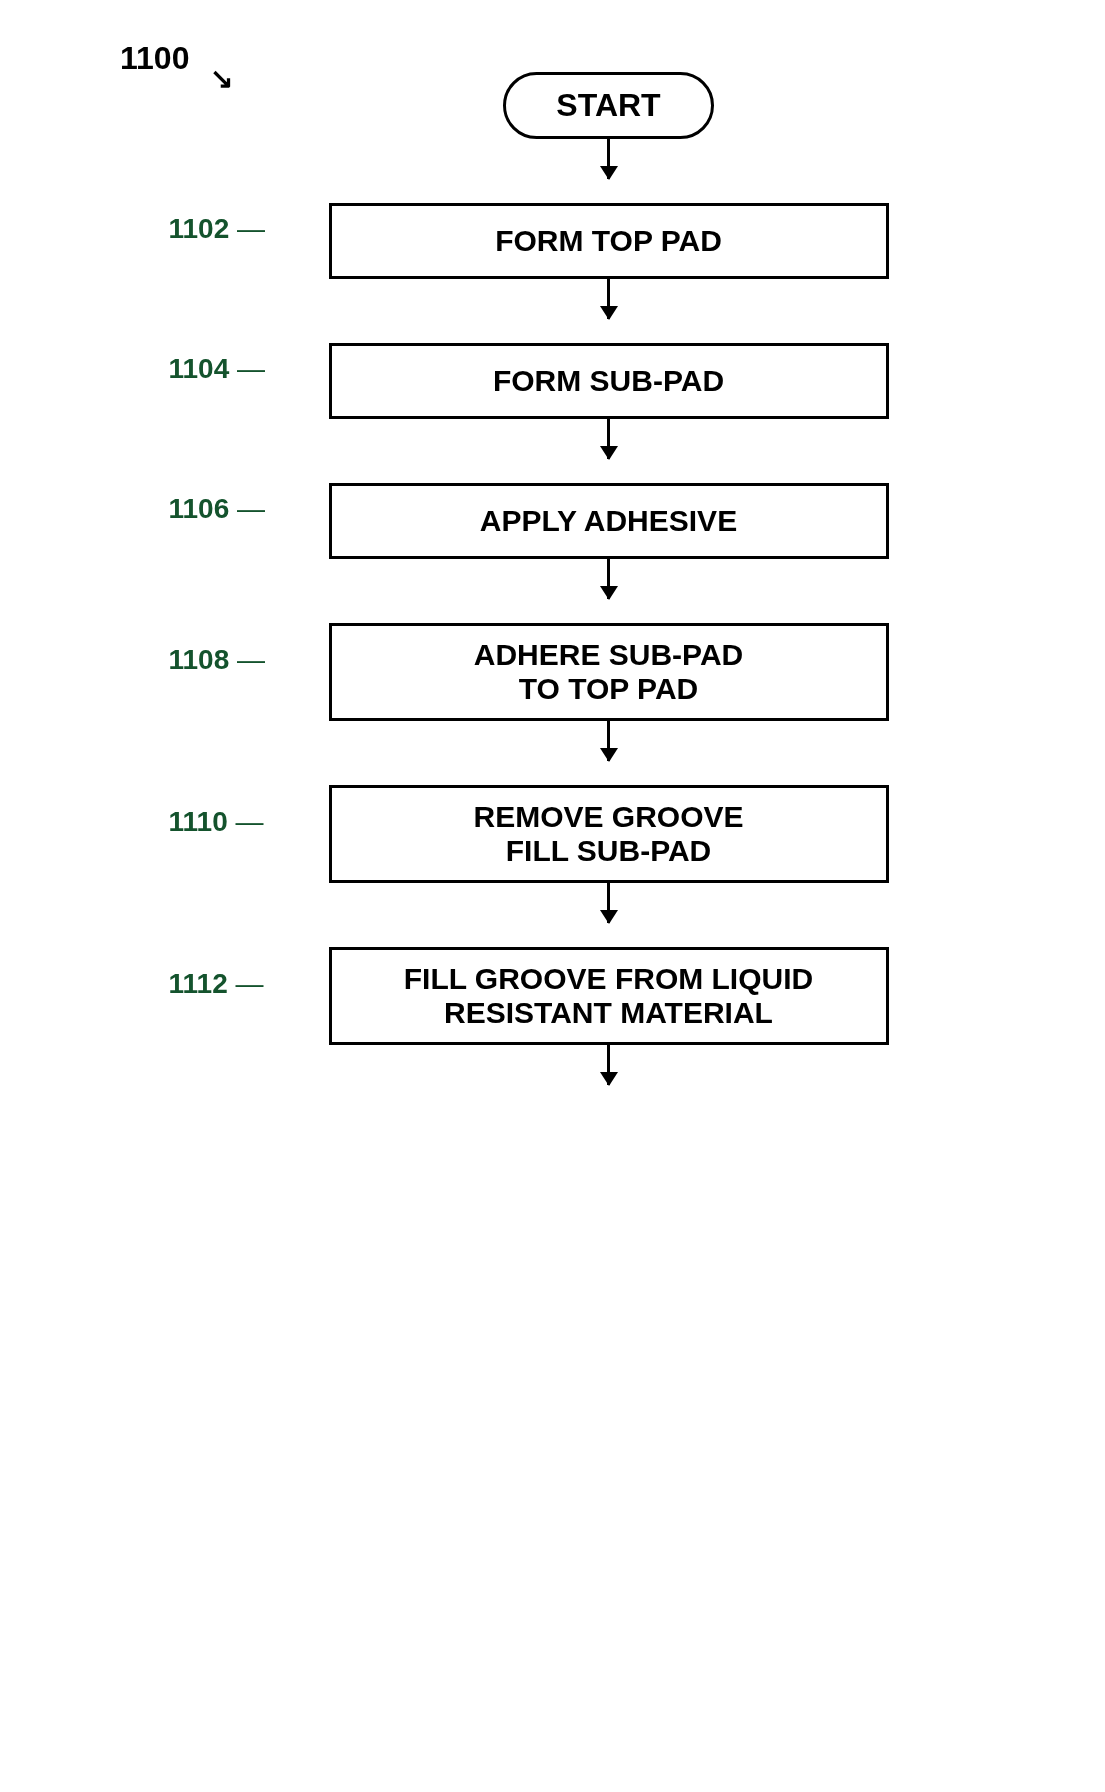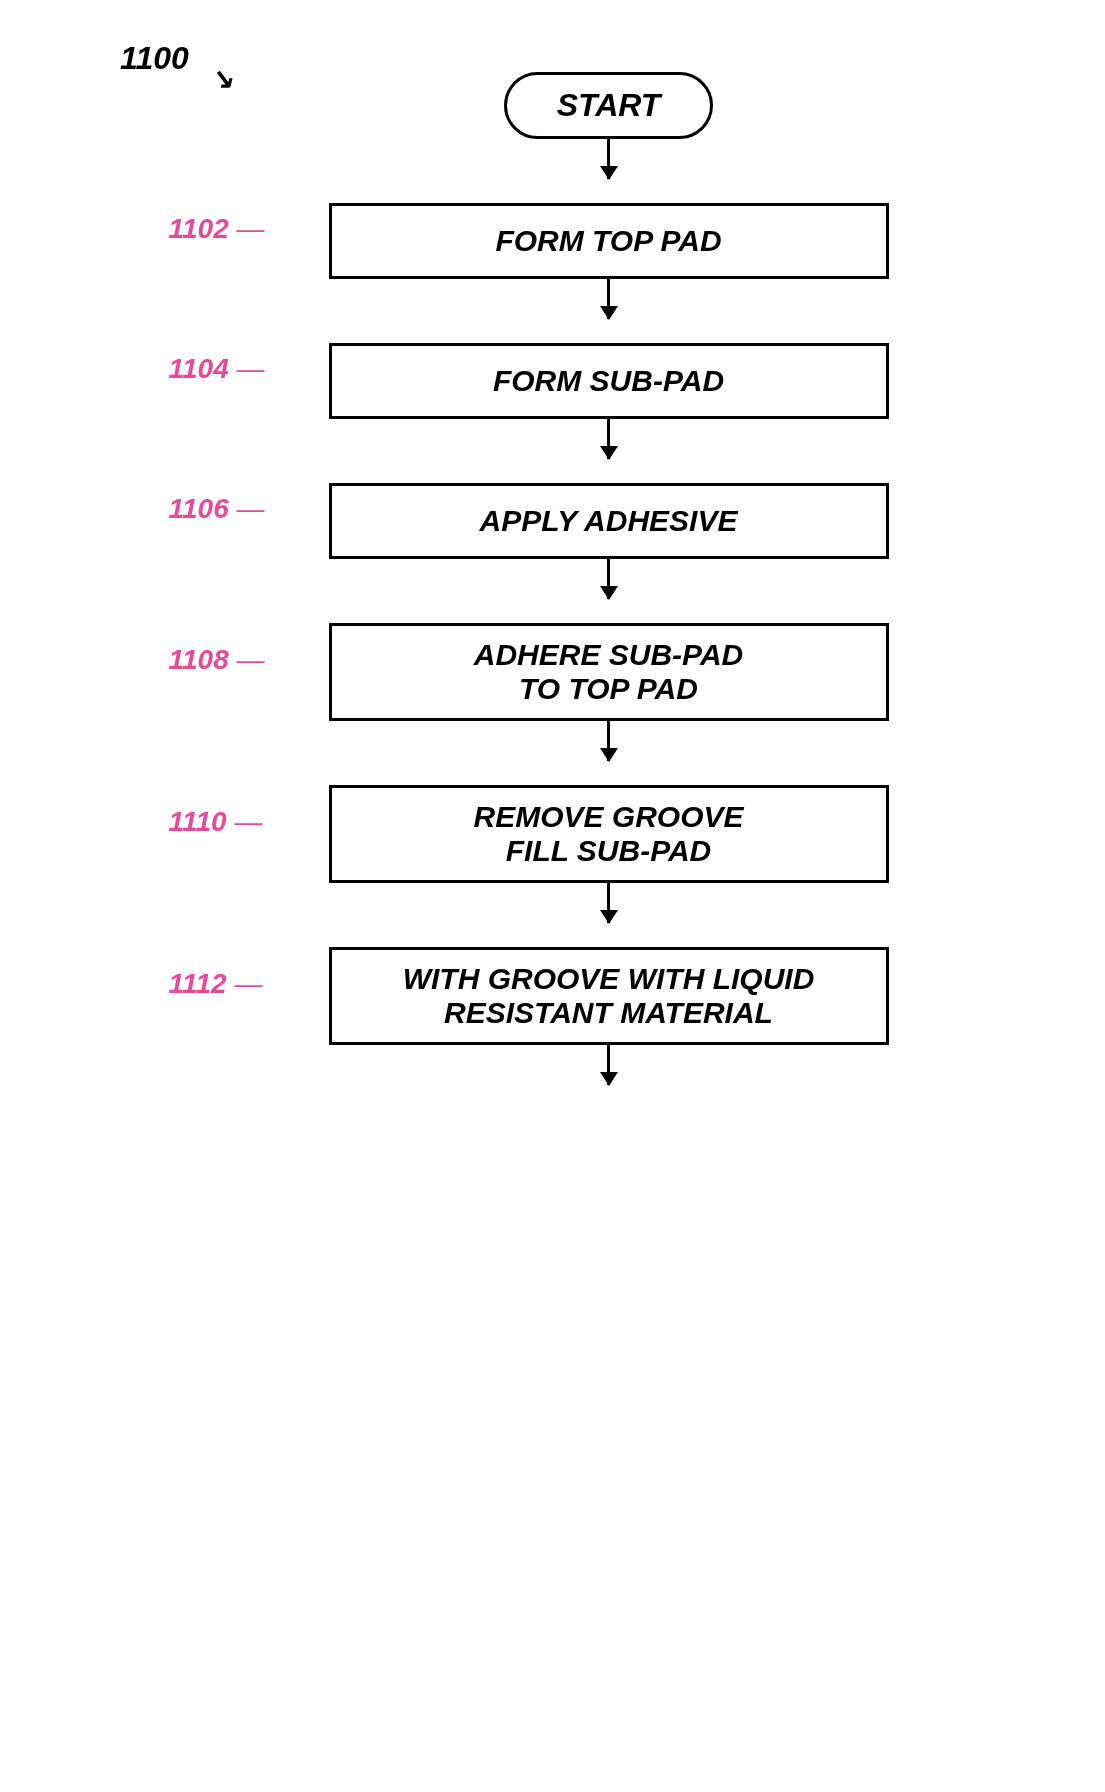--- a/index.html
+++ b/index.html
@@ -15,21 +15,20 @@
       overflow: hidden;
       font-family: Arial, sans-serif;
       position: relative;
     }
 
     .diagram-container {
       position: relative;
       width: 1105px;
       height: 1365px;
       background: #ffffff;
-      font-style: italic;
     }
 
     
     .flowchart {
       position: absolute;
       left: 50%;
       transform: translateX(-40%);
       top: 40px;
       display: flex;
       flex-direction: column;
@@ -97,21 +96,21 @@
       position: relative;
       display: flex;
       align-items: center;
     }
 
     .step-number {
       position: absolute;
       left: -160px;
       font-size: 28px;
       font-weight: bold;
-      color: #ec4899;
+      color: #14532d;
       white-space: nowrap;
     }
 
     .step-number::after {
       content: '';
       display: inline-block;
     }
 
     
     .fig-label {
@@ -188,21 +187,21 @@
       </div>
     </div>
 
     <div class="arrow"></div>
 
     <div class="step-wrapper">
       <div class="step-number">
         <span>1112</span> <span style="font-weight:normal;">—</span>
       </div>
       <div class="rect-box double-line">
-        <span>WITH GROOVE WITH LIQUID</span><br>
+        <span>FILL GROOVE FROM LIQUID</span><br>
         <span>RESISTANT MATERIAL</span>
       </div>
     </div>
 
     <div class="arrow"></div>
 
 
   </div>
 
 </div>

